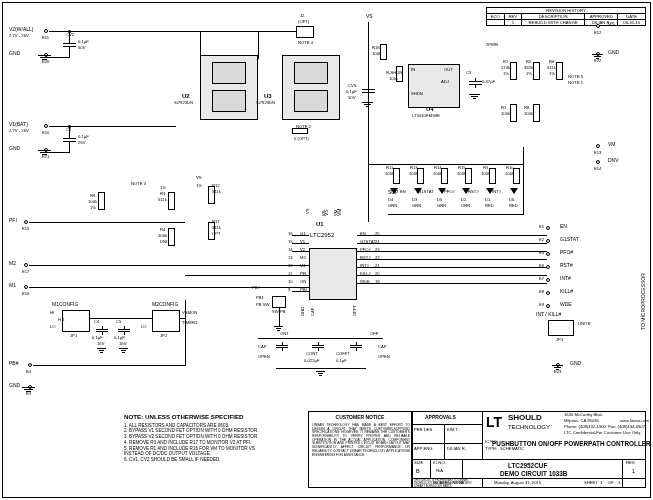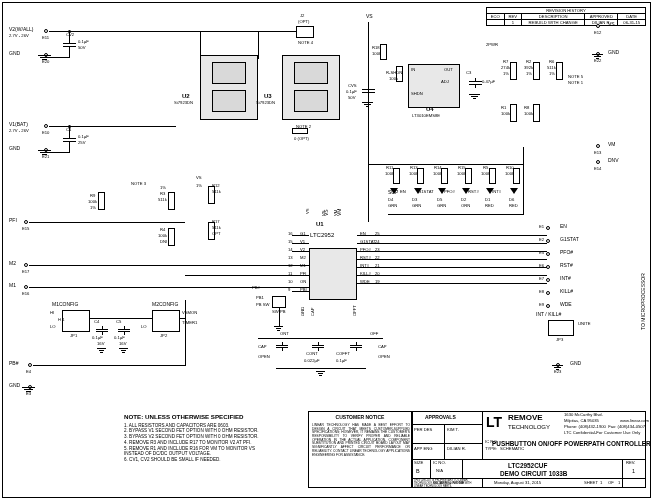--- a/index.html
+++ b/index.html
@@ -570,21 +570,21 @@
   <div class="ln h" style="left:412px;top:478px;width:234px;"></div>
   <div class="ln v" style="left:444px;top:424px;height:35px;"></div>
   <div class="t" style="left:414px;top:428px;">PER DES</div>
   <div class="t" style="left:447px;top:428px;">KIM T.</div>
   <div class="t" style="left:414px;top:447px;">APP ENG</div>
   <div class="t" style="left:447px;top:447px;">DILIAN R.</div>
 
   <div class="ltclogo" style="left:486px;top:414px;font-size:10px;">
     <span style="font-size:14px;">LT</span>
   </div>
-  <div class="t t6 b" style="left:508px;top:414px;font-size:8px;">REMOVE</div>
+  <div class="t t6 b" style="left:508px;top:414px;font-size:8px;">SHOULD</div>
   <div class="t" style="left:508px;top:424px;font-size:6px;">TECHNOLOGY</div>
   <div class="t" style="left:564px;top:413px;">1630 McCarthy Blvd.</div>
   <div class="t" style="left:564px;top:419px;">Milpitas, CA 95035</div>
   <div class="t" style="left:564px;top:425px;">Phone: (408)432-1900  Fax: (408)434-0507</div>
   <div class="t" style="left:620px;top:419px;">www.linear.com</div>
   <div class="t" style="left:564px;top:431px;">LTC Confidential-For Customer Use Only</div>
 
   <div class="t b" style="left:492px;top:441px;font-size:6.4px;">PUSHBUTTON ON/OFF POWERPATH CONTROLLER</div>
 
   <div class="t" style="left:485px;top:447px;">TYPE:</div>

